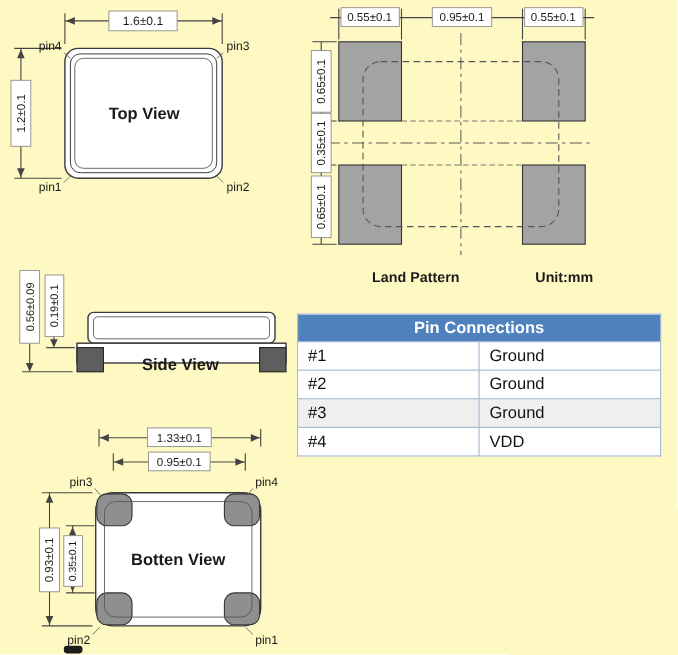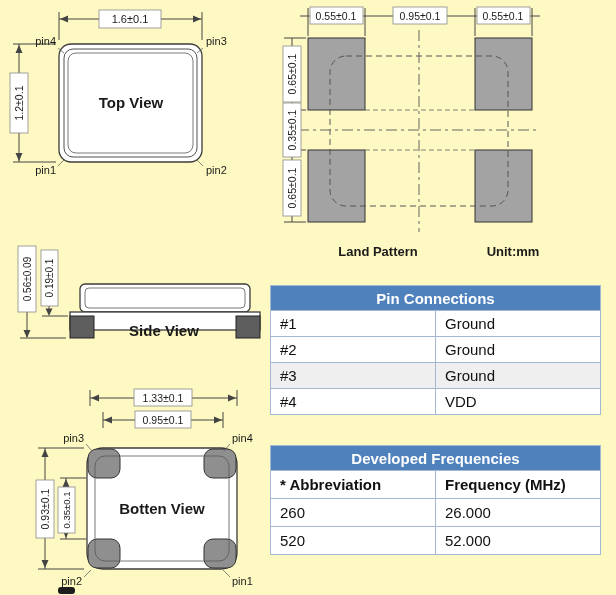--- a/index.html
+++ b/index.html
@@ -244,35 +244,14 @@
         <td>#3</td>
         <td>Ground</td>
       </tr>
       <tr>
         <td>#4</td>
         <td>VDD</td>
       </tr>
     </tbody>
   </table>
 
-  <table class="datatable" id="freq-table">
-    <thead>
-      <tr class="tblhead">
-        <th colspan="2">Developed Frequencies</th>
-      </tr>
-    </thead>
-    <tbody>
-      <tr class="colhead">
-        <td>* Abbreviation</td>
-        <td>Frequency (MHz)</td>
-      </tr>
-      <tr>
-        <td>260</td>
-        <td>26.000</td>
-      </tr>
-      <tr>
-        <td>520</td>
-        <td>52.000</td>
-      </tr>
-    </tbody>
-  </table>
 
 </div>
 
 </body></html>

